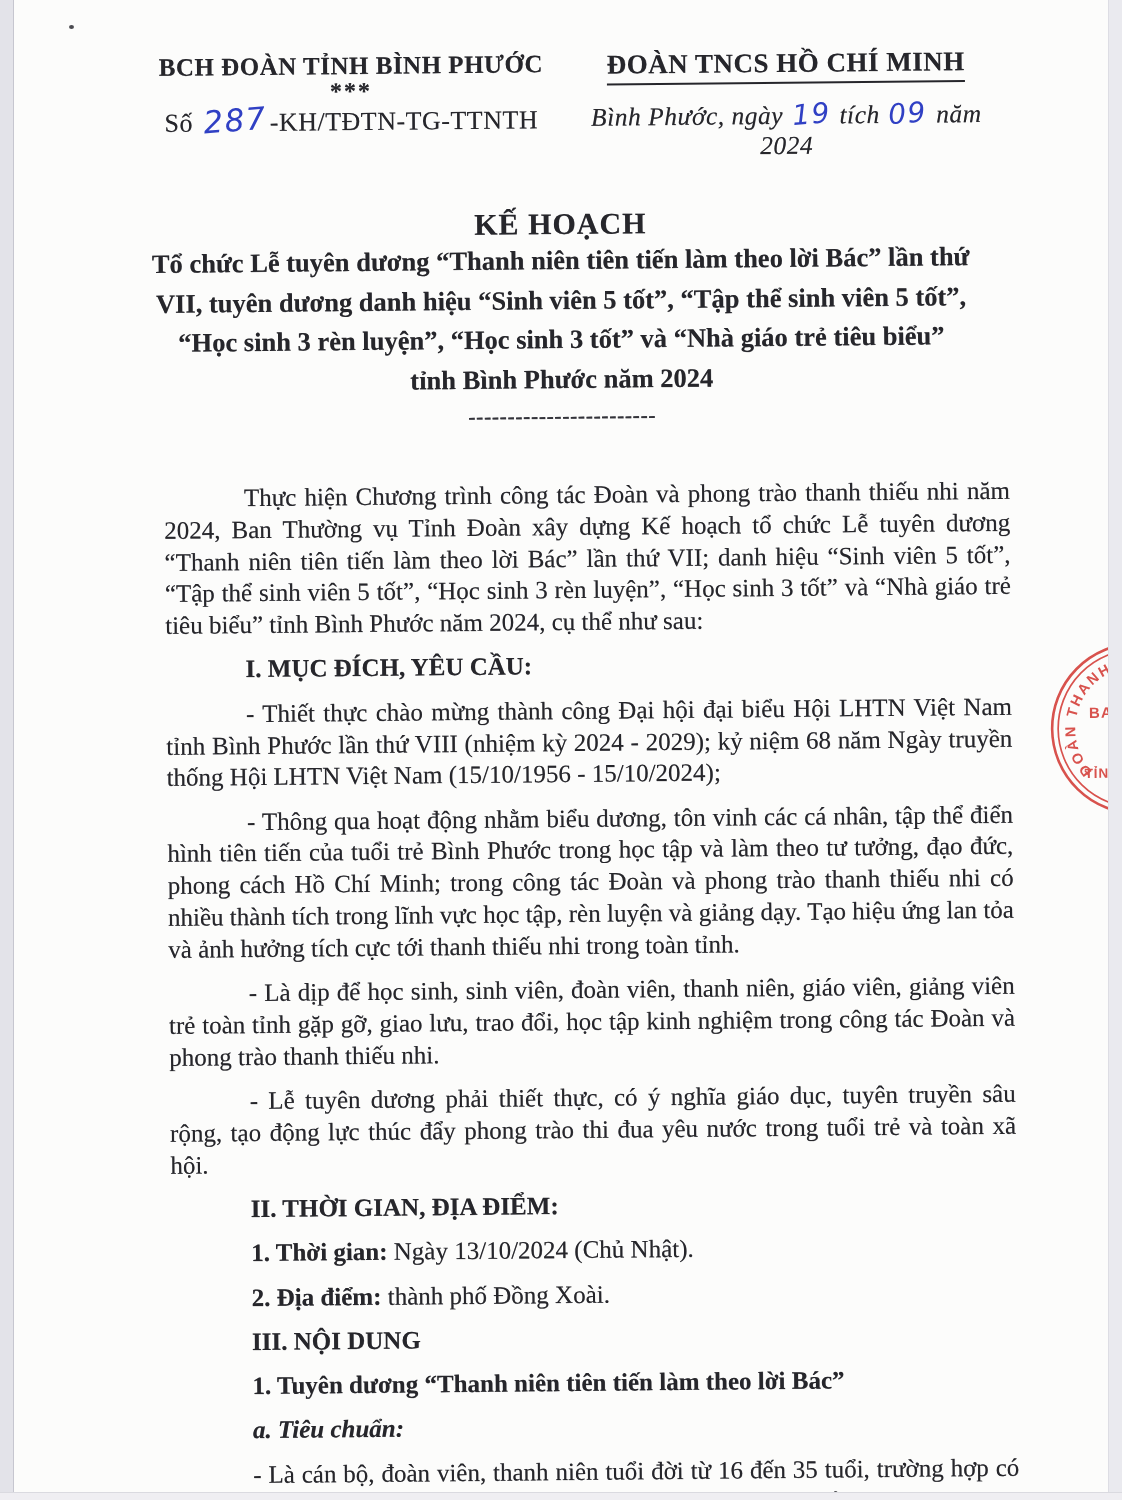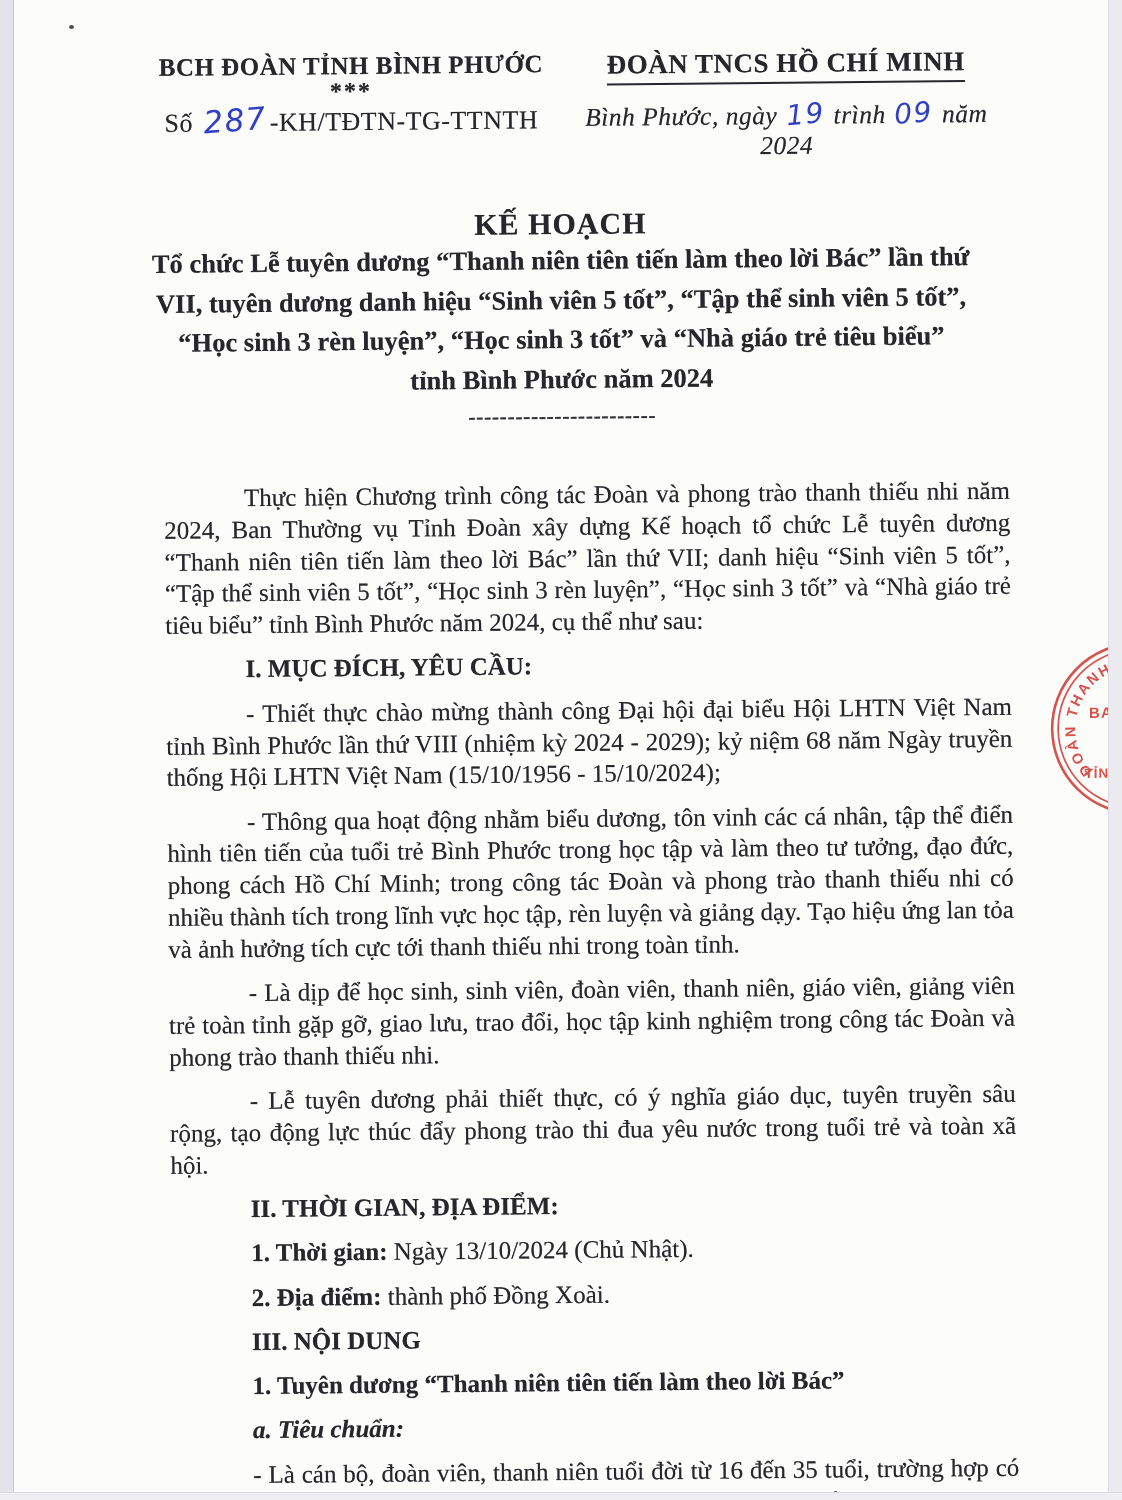--- a/index.html
+++ b/index.html
@@ -83,21 +83,21 @@
 <div class="content">
 
   <div class="header">
     <div class="hdr-left">
       <div class="org-left">BCH ĐOÀN TỈNH BÌNH PHƯỚC</div>
       <div class="stars">***</div>
       <div class="doc-number"><span>Số</span> <span class="hand hand-num">287</span><span>-KH/TĐTN-TG-TTNTH</span></div>
     </div>
     <div class="hdr-right">
       <div><span class="org-right">ĐOÀN TNCS HỒ CHÍ MINH</span></div>
-      <div class="dateline"><span>Bình Phước, ngày</span> <span class="hand hand-date">19</span> <span>trình</span> <span class="hand hand-date">09</span> <span>năm 2024</span></div>
+      <div class="dateline"><span>Bình Phước, ngày</span> <span class="hand hand-date">19</span> <span>tích</span> <span class="hand hand-date">09</span> <span>năm 2024</span></div>
     </div>
   </div>
 
   <div class="title-block">
     <div class="title-main">KẾ HOẠCH</div>
     <div class="title-line">Tổ chức Lễ tuyên dương “Thanh niên tiên tiến làm theo lời Bác” lần thứ</div>
     <div class="title-line">VII, tuyên dương danh hiệu “Sinh viên 5 tốt”, “Tập thể sinh viên 5 tốt”,</div>
     <div class="title-line">“Học sinh 3 rèn luyện”, “Học sinh 3 tốt” và “Nhà giáo trẻ tiêu biểu”</div>
     <div class="title-line">tỉnh Bình Phước năm 2024</div>
     <div class="separator">------------------------</div>

